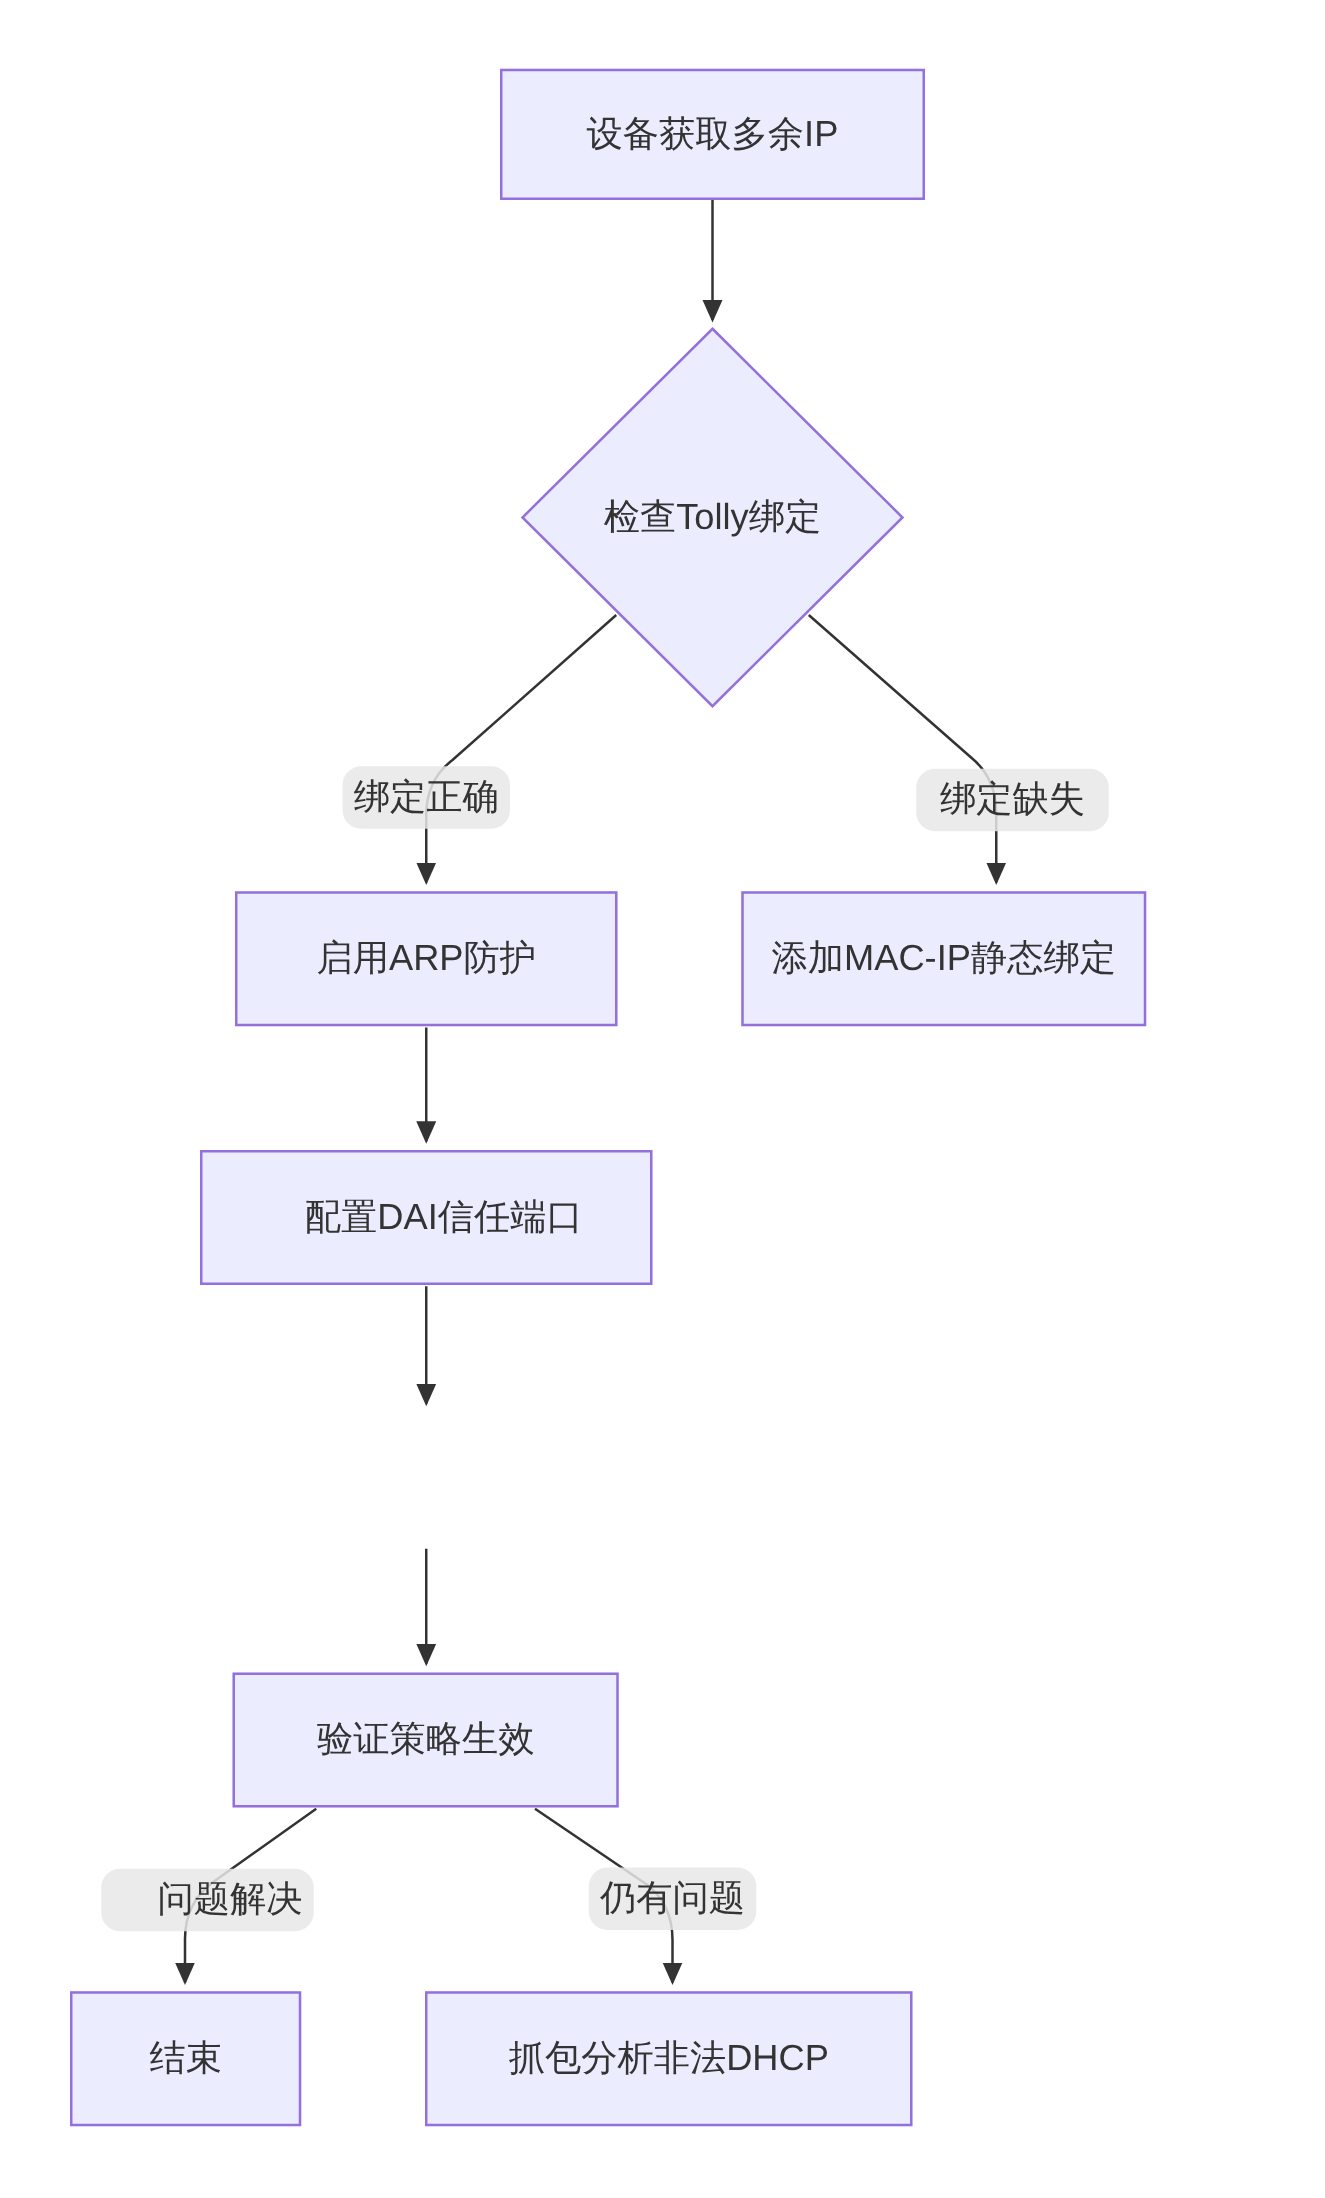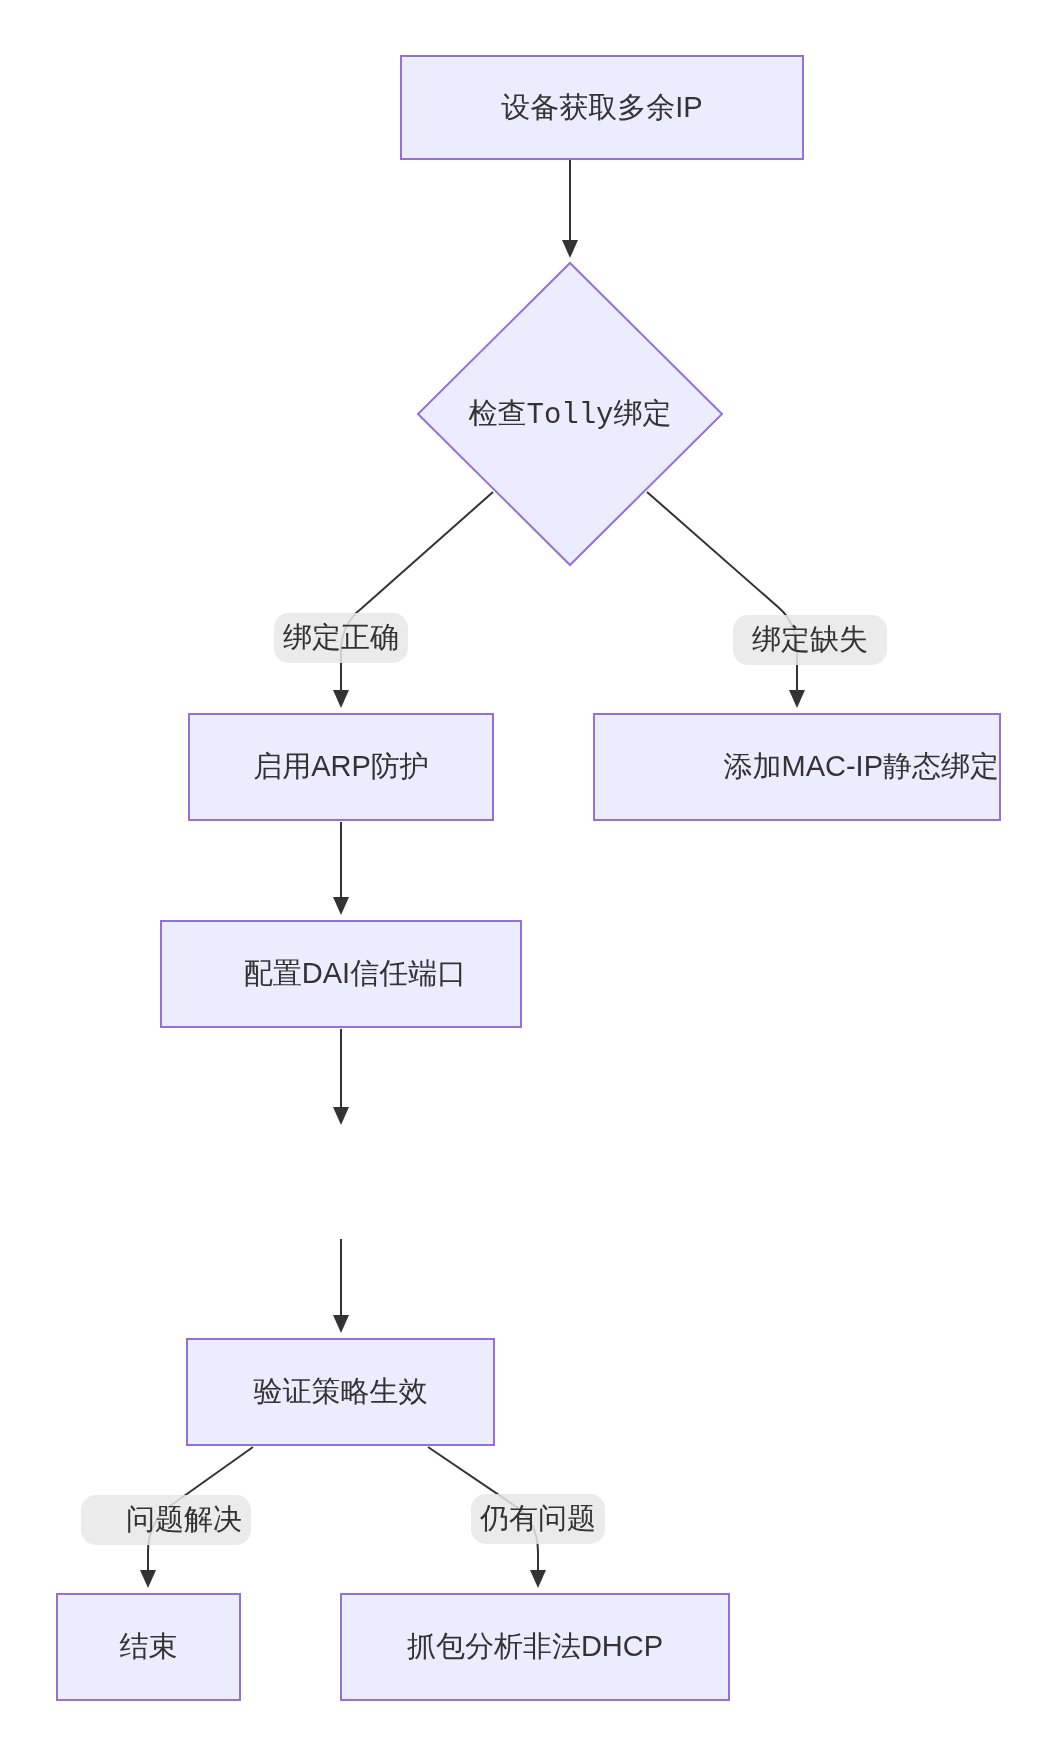--- a/index.html
+++ b/index.html
@@ -70,33 +70,33 @@
     <path d="M 647 492 L 778 607 Q 797 623 797 651 L 797 706" fill="none" stroke="#333333" stroke-width="2" marker-end="url(#arrow)"></path>
     <path d="M 341 822 L 341 913" fill="none" stroke="#333333" stroke-width="2" marker-end="url(#arrow)"></path>
     <path d="M 341 1029 L 341 1123" fill="none" stroke="#333333" stroke-width="2" marker-end="url(#arrow)"></path>
     <path d="M 341 1239 L 341 1331" fill="none" stroke="#333333" stroke-width="2" marker-end="url(#arrow)"></path>
     <path d="M 253 1447 L 170 1506 Q 148 1523 148 1551 L 148 1586" fill="none" stroke="#333333" stroke-width="2" marker-end="url(#arrow)"></path>
     <path d="M 428 1447 L 518 1508 Q 538 1524 538 1552 L 538 1586" fill="none" stroke="#333333" stroke-width="2" marker-end="url(#arrow)"></path>
 
     <polygon points="570,263 722,414 570,565 418,414" fill="#ECECFF" stroke="#9370DB" stroke-width="2"></polygon>
   </svg>
 
-  <div class="node" style="left:400px; top:55px; width:404px; height:105px;">
+  <div class="node" style="left:400px; top:55px; width:340px; height:105px;">
     <span>设备获取多余IP</span>
   </div>
 
-  <div class="diamond-text" style="left:430px; top:386px; width:280px; height:56px;font-family:Liberation Mono, monospace;">
+  <div class="diamond-text" style="left:430px; top:386px; width:280px; height:56px;">
     <span>检查Tolly绑定</span>
   </div>
 
   <div class="node" style="left:188px; top:713px; width:306px; height:108px;">
     <span>启用ARP防护</span>
   </div>
 
-  <div class="node" style="left:593px; top:713px; width:408px; height:108px;justify-content:flex-end;">
+  <div class="node" style="left:593px; top:713px; width:324px; height:108px;">
     <span>添加MAC-IP静态绑定</span>
   </div>
 
   <div class="node" style="left:160px; top:920px; width:362px; height:108px;padding-left:28px;">
     <span>配置DAI信任端口</span>
   </div>
 
 
   <div class="node" style="left:186px; top:1338px; width:309px; height:108px;">
     <span>验证策略生效</span>

